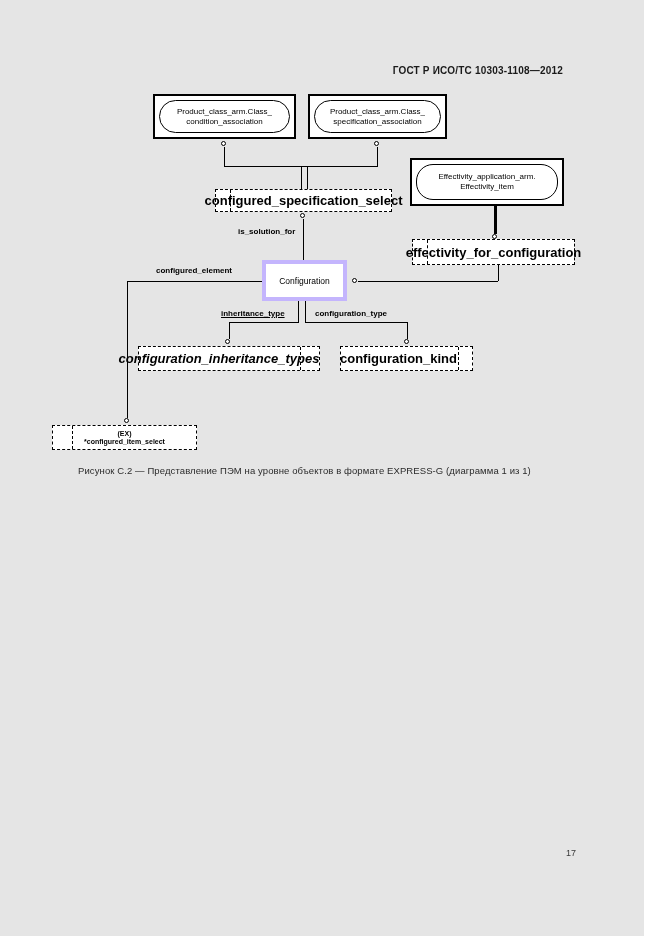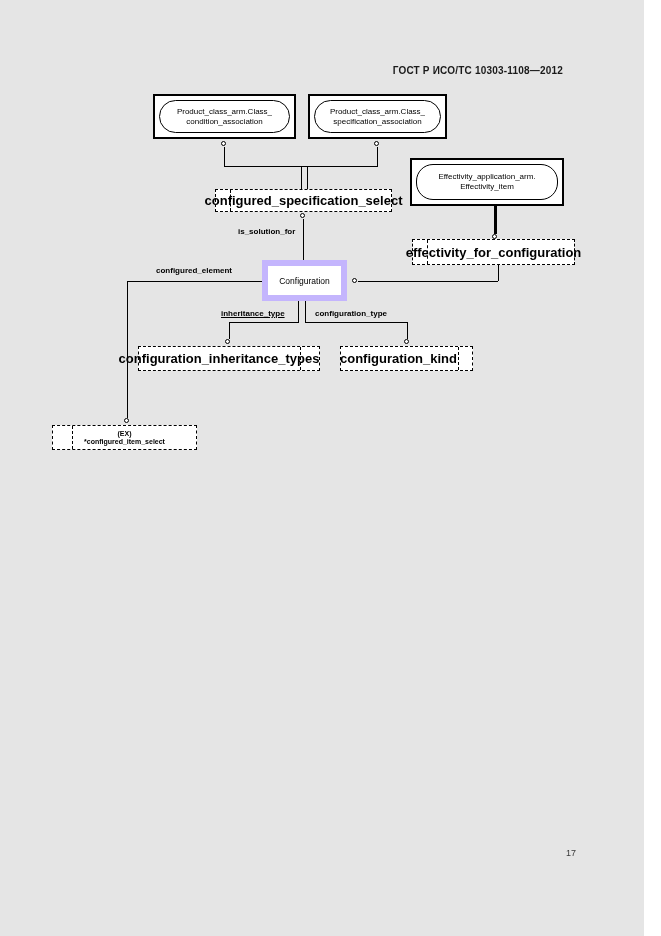--- a/index.html
+++ b/index.html
@@ -57,21 +57,21 @@
   .entity-text {
     font-size: 8px;
     font-weight: normal;
     color: #000;
     line-height: 10px;
     text-align: left;
     white-space: nowrap;
   }
   .solid-box {
     position: absolute;
-    border: 6px solid #c4b5fd;
+    border: 4px solid #c4b5fd;
     background: #fff;
     display: flex;
     align-items: center;
     justify-content: center;
   }
   .dashed-box {
     position: absolute;
     border: 1px dashed #000;
     background: #fff;
     display: flex;
@@ -145,21 +145,21 @@
       <div class="divider-l"></div>
       <div class="box-label">effectivity_for_configuration</div>
     </div>
 
     <div class="solid-box" style="left:262px; top:260px; width:85px; height:41px;">
       <div class="entity-text" style="font-size:8.5px;">Configuration</div>
     </div>
 
     <div class="dashed-box" style="left:138px; top:346px; width:182px; height:25px;">
       <div class="divider-r" style="left:161px;"></div>
-      <div class="box-label" style="margin-right:20px;">configuration_inheritance_types</div>
+      <div class="box-label" style="margin-right:20px;font-style:italic;">configuration_inheritance_types</div>
     </div>
 
     <div class="dashed-box" style="left:340px; top:346px; width:133px; height:25px;">
       <div class="divider-r" style="left:117px;"></div>
       <div class="box-label" style="margin-right:16px;">configuration_kind</div>
     </div>
 
     <div class="dashed-box" style="left:52px; top:425px; width:145px; height:25px; flex-direction:column;">
       <div class="divider-l" style="left:19px;"></div>
       <div class="box-label" style="font-size:7px; line-height:8px;">(EX)</div>
@@ -197,16 +197,17 @@
     <div class="circ" style="left:374px; top:141px;"></div>
     <div class="circ" style="left:300px; top:213px;"></div>
     <div class="circ" style="left:352px; top:278px;"></div>
     <div class="circ" style="left:492px; top:234px;"></div>
     <div class="circ" style="left:225px; top:339px;"></div>
     <div class="circ" style="left:404px; top:339px;"></div>
     <div class="circ" style="left:124px; top:418px;"></div>
 
   </div>
 
+  <div class="caption">Рисунок  С.2 — Представление ПЭМ на уровне объектов в формате EXPRESS-G (диаграмма 1 из 1)</div>
 
   <div class="pagenum">17</div>
 
 </div>
 
 </body></html>

